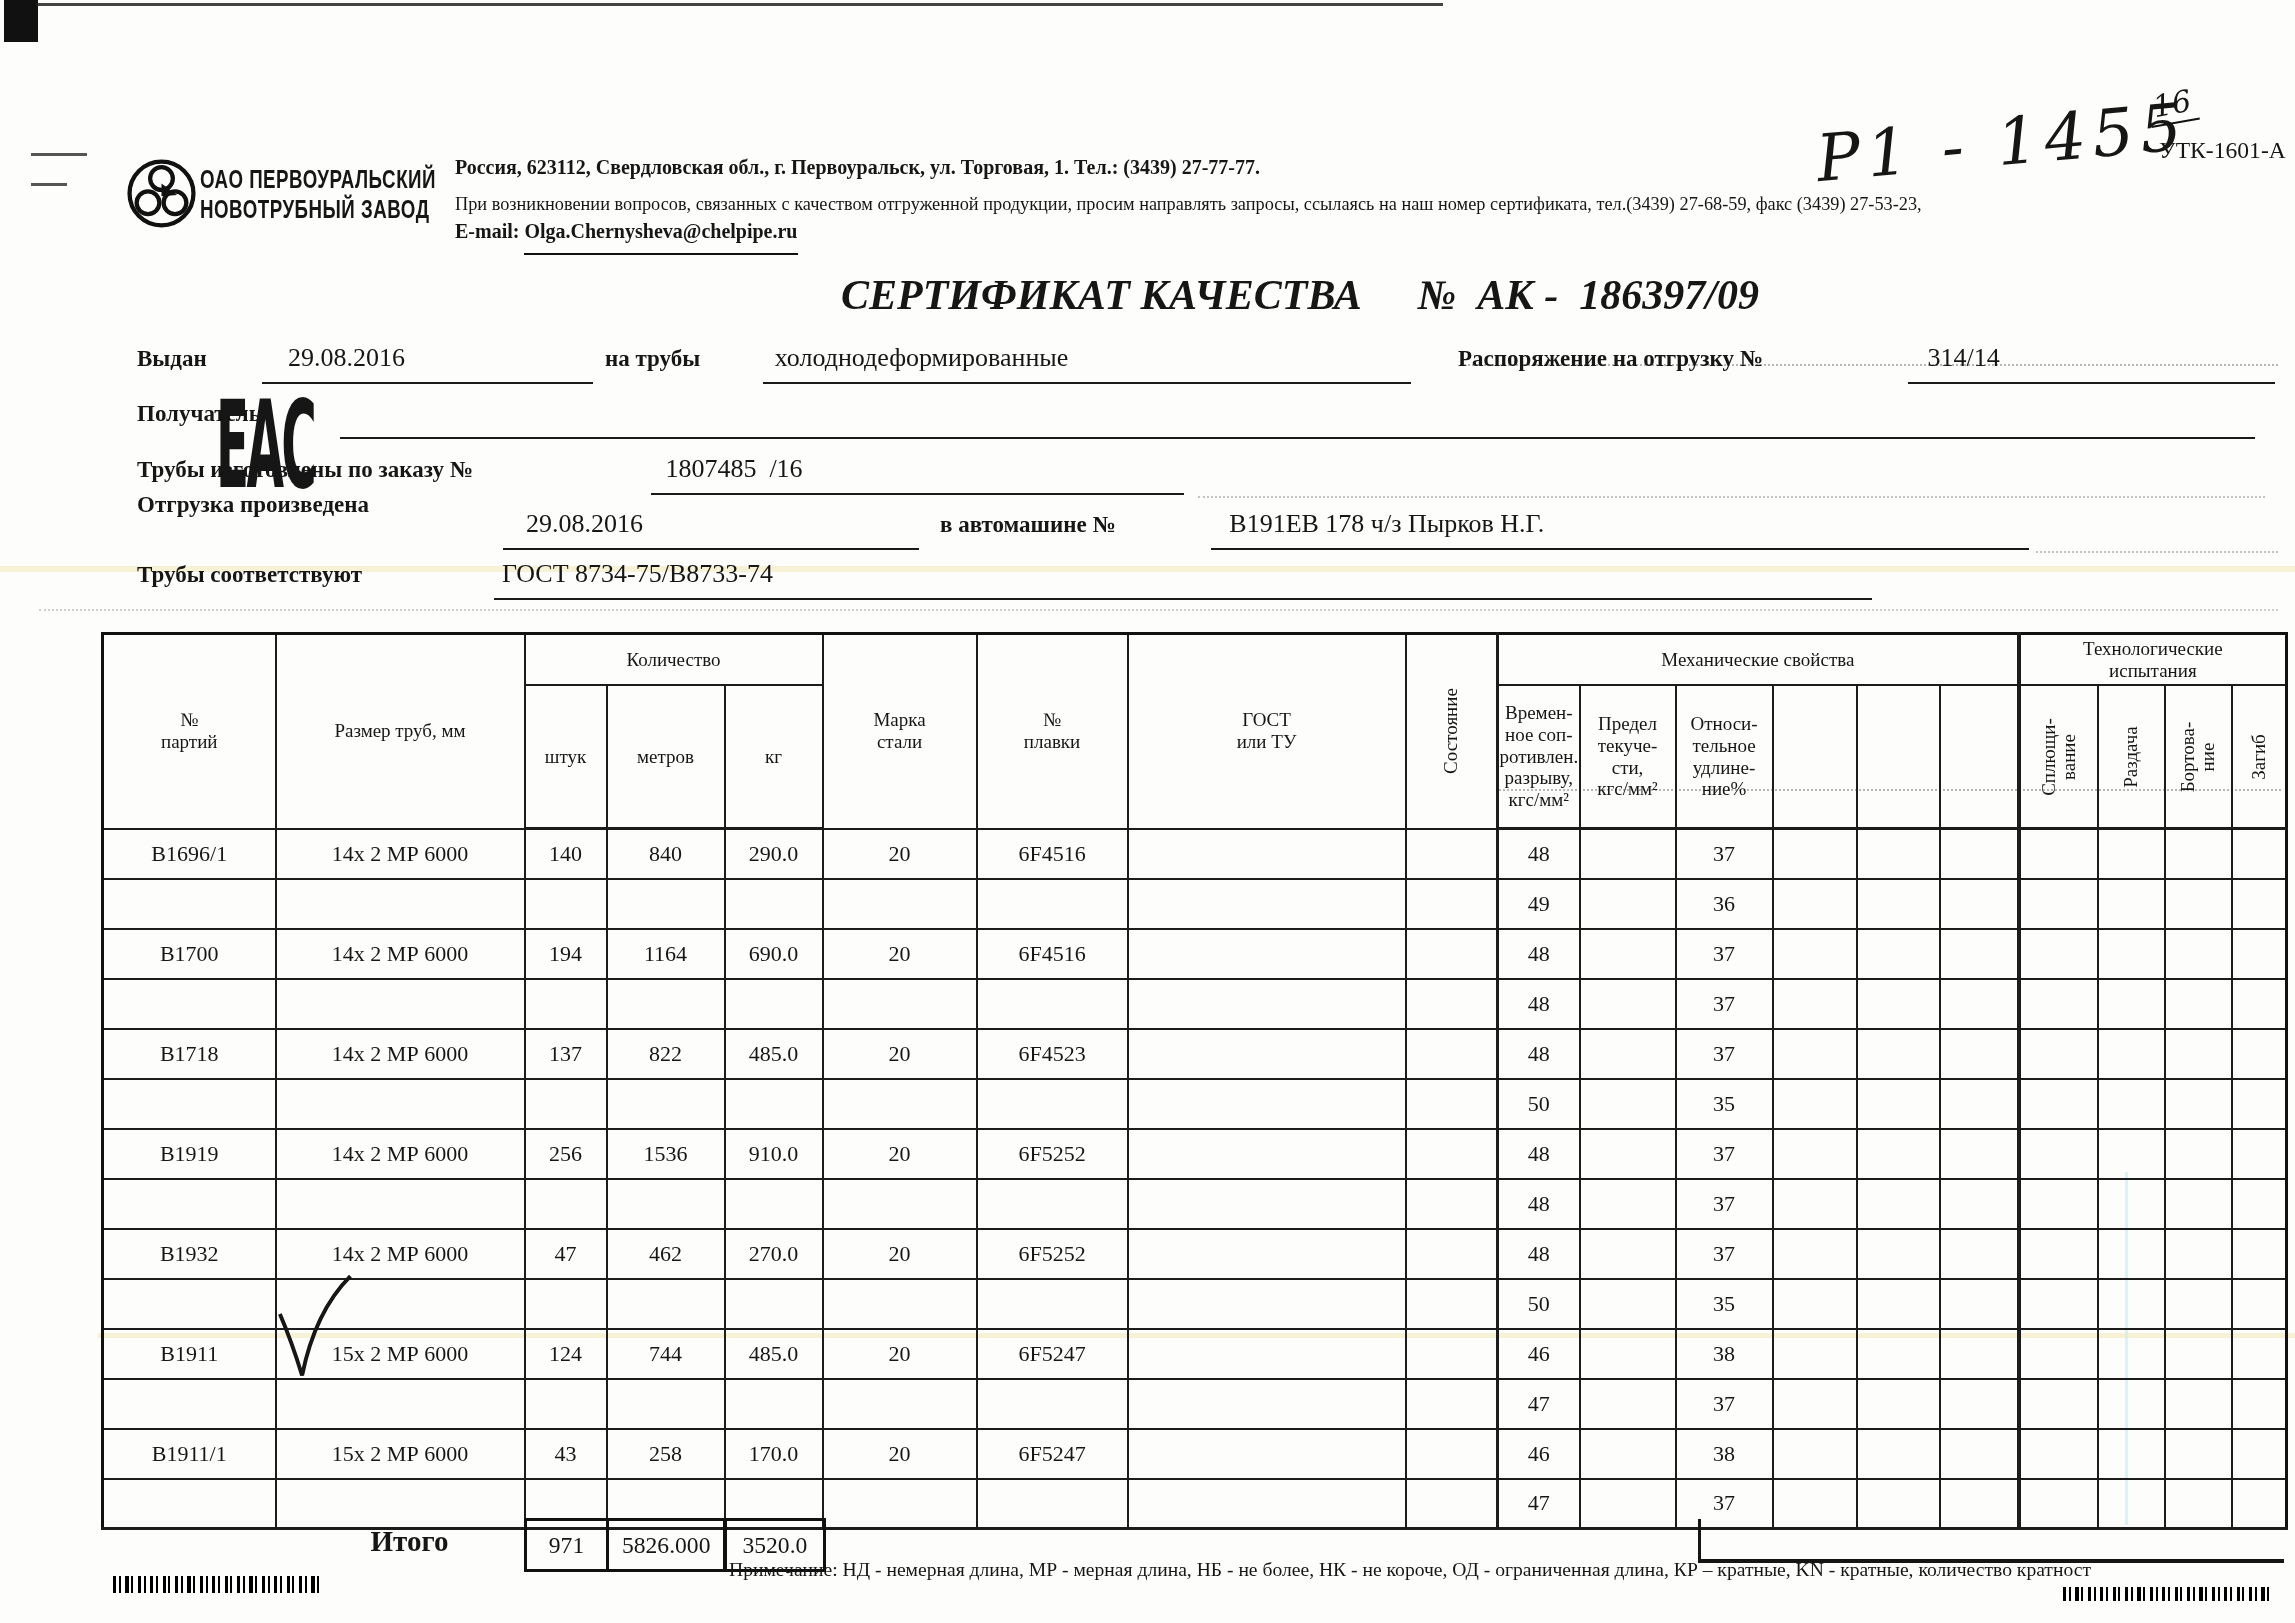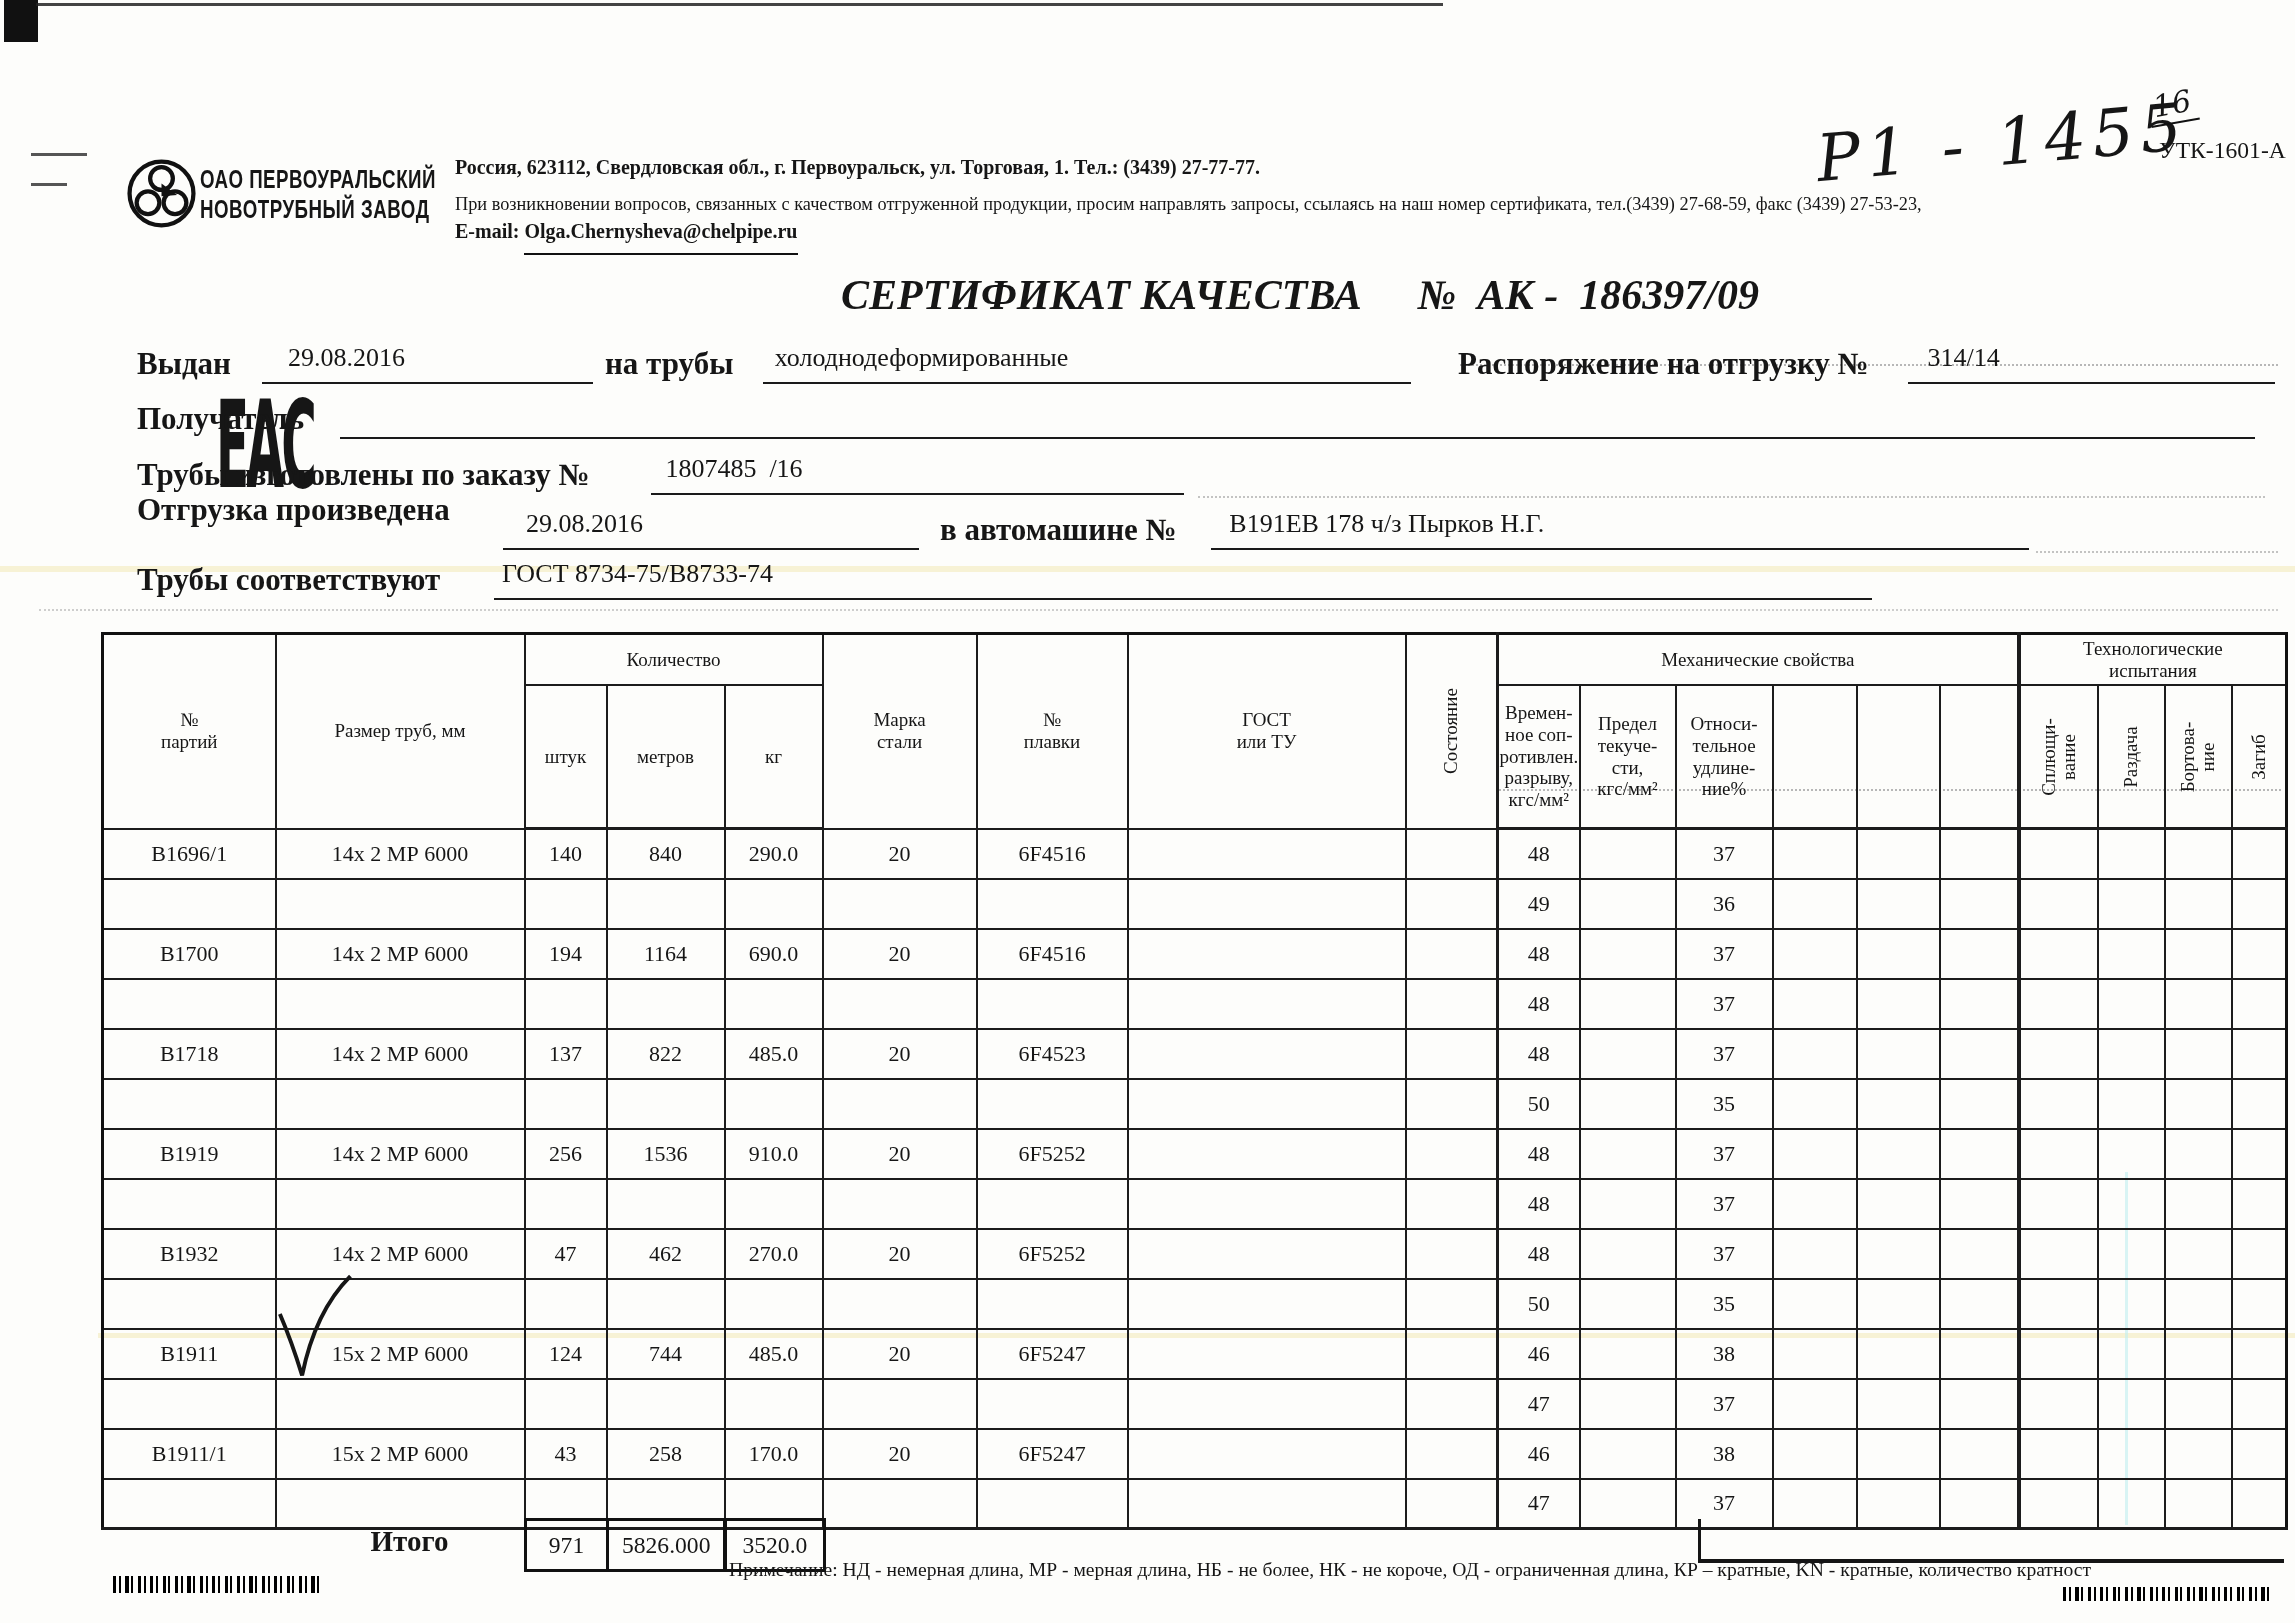--- a/index.html
+++ b/index.html
@@ -19,21 +19,21 @@
   
   #hw-num{left:1816px;top:105px;font-size:65px;font-style:italic;font-family:"DejaVu Serif",serif;
           letter-spacing:6.5px;transform:rotate(-5deg);white-space:pre;}
   #hw-sup{left:2148px;top:86px;font-size:30px;font-style:italic;font-family:"DejaVu Serif",serif;
           transform:rotate(-10deg);border-bottom:2.6px solid #111;padding:0 5.2px 1.3px 5.2px;}
   #form-code{left:2159px;top:137px;font-size:23.6px;}
   
   #title{left:841px;top:271px;font-size:42px;font-weight:bold;font-style:italic;white-space:nowrap;}
   #title .num{margin-left:56px;white-space:pre;}
   
-  .flabel{position:absolute;font-weight:bold;font-size:31px;white-space:nowrap;}
+  .flabel{position:absolute;font-weight:bold;font-size:23px;white-space:nowrap;}
   .fline{position:absolute;border-bottom:2.6px solid #1a1a1a;height:39px;font-size:26px;white-space:pre;}
   
   #l-issued{left:137px;top:346px;} #v-issued{left:262px;top:343px;width:331px;text-indent:26px;}
   #l-pipes{left:605px;top:346px;}  #v-pipes{left:763px;top:343px;width:648px;text-indent:11.8px;}
   #l-ship-order{left:1458px;top:346px;} #v-ship-order{left:1908px;top:343px;width:367px;text-indent:19.6px;}
   
   #l-receiver{left:137px;top:401px;} #v-receiver{left:340px;top:398px;width:1915px;}
   
   #l-made{left:137px;top:457px;} #v-made{left:651px;top:454px;width:533px;text-indent:14.4px;}
   

